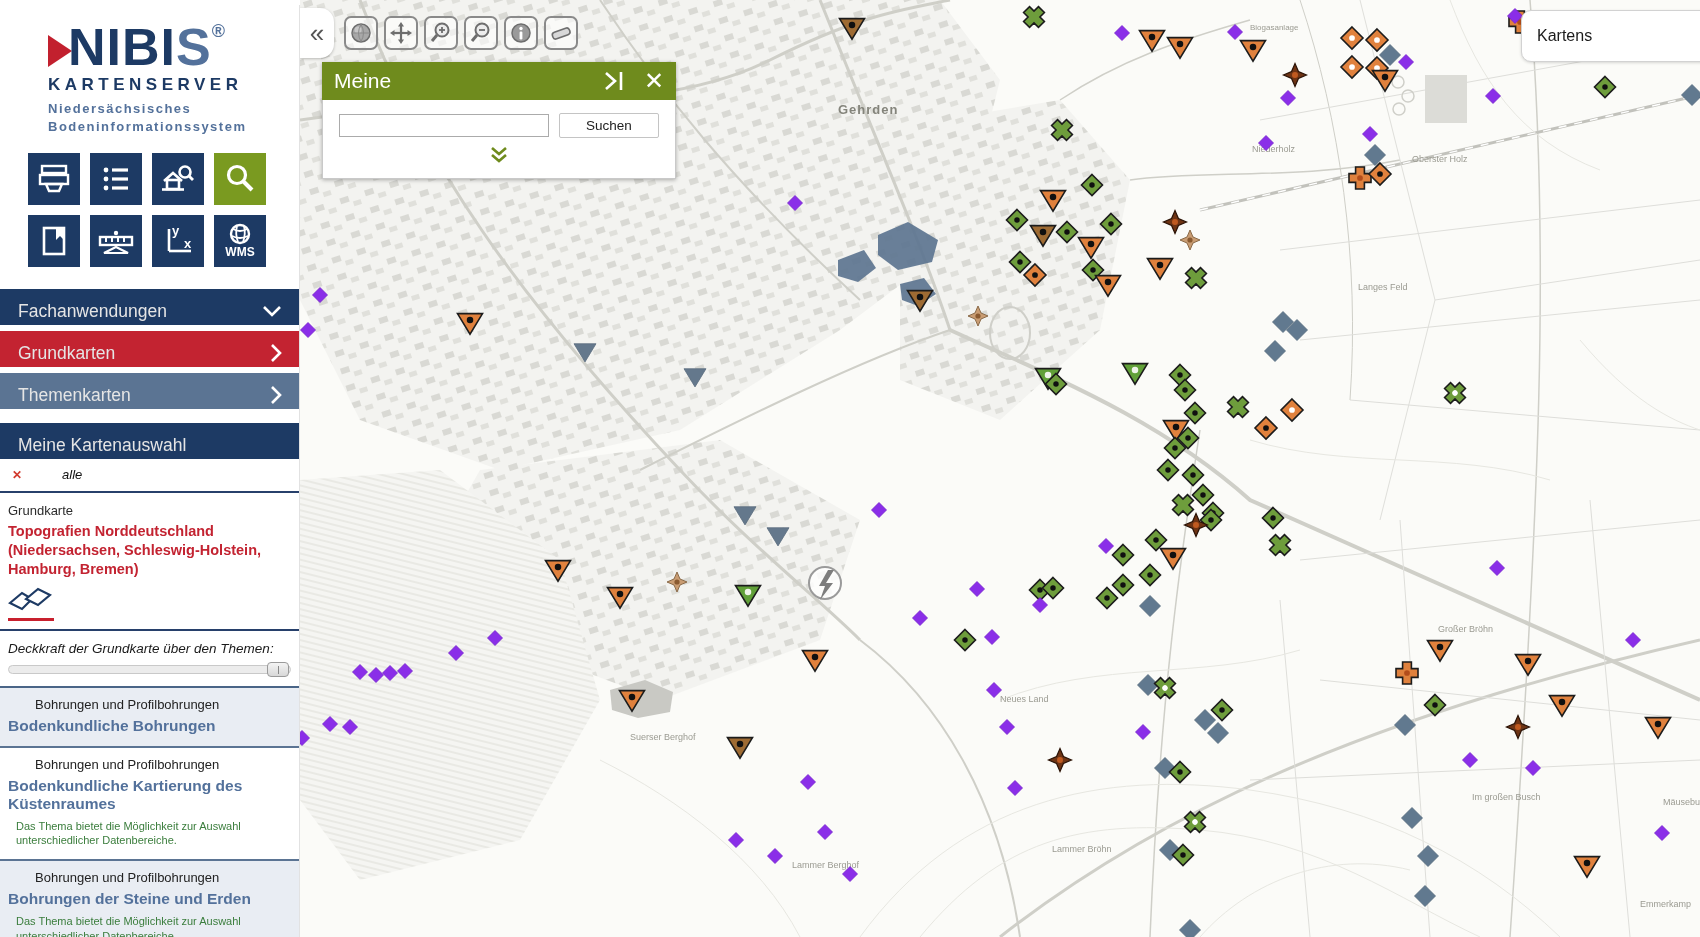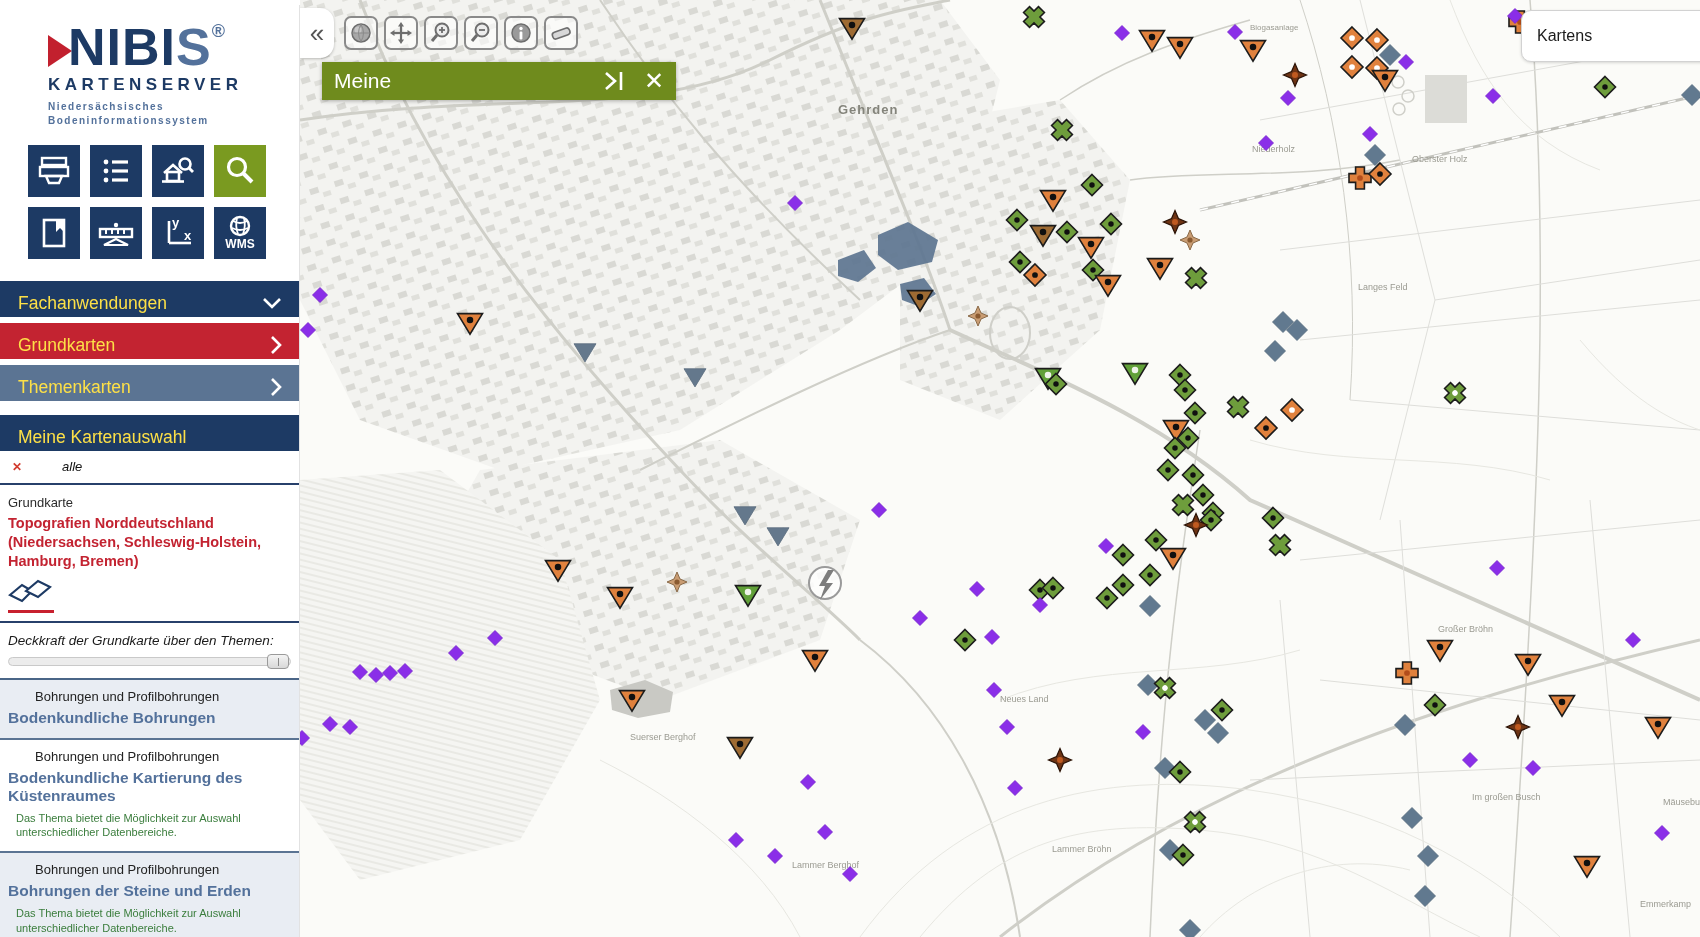--- a/index.html
+++ b/index.html
@@ -13,33 +13,33 @@
   .logo-block { padding:16px 0 0 48px; }
   .logo-row { display:flex; align-items:flex-start; }
   .logo-wedge { width:0; height:0; margin-top:14px;
     border-top:16px solid transparent; border-bottom:16px solid transparent;
     border-left:24px solid #c2202e; }
   .logo-text { font-size:52px; font-weight:bold; color:#1d3a64; letter-spacing:1px;
     line-height:1; margin-left:-4px; }
   .logo-text .lastchar { color:#53719b; }
   .logo-reg { font-size:18px; color:#53719b; vertical-align:28px; font-weight:bold; }
   .logo-sub { font-size:17px; font-weight:bold; color:#1d3a64; letter-spacing:4.5px; margin-top:2px; }
-  .logo-tag { font-size:10px; font-weight:bold; color:#53719b; letter-spacing:1.5px; line-height:1.35; margin-top:5px; }
+  .logo-tag { font-size:13px; font-weight:bold; color:#53719b; letter-spacing:1.5px; line-height:1.35; margin-top:5px; }
 
   .tile-grid { margin:18px 0 0 28px; width:250px; }
   .tile-row { display:flex; margin-bottom:10px; }
   .tile { width:52px; height:52px; background:#1d3a64; margin-right:10px;
     display:flex; align-items:center; justify-content:center; cursor:pointer; }
   .tile.green { background:#7a9a20; }
   .tile svg { display:block; }
   .tile .axlbl { fill:#fff; font-size:13px; font-weight:bold; font-family:"Liberation Sans",sans-serif; }
 
   .menu { margin-top:22px; }
   .menu-item { height:36px; display:flex; align-items:center; justify-content:space-between;
-    padding:8px 16px 0 18px; color:#fde047; font-size:17.5px; margin-bottom:6px; cursor:pointer; }
+    padding:8px 16px 0 18px; color:#e5e5e5; font-size:17.5px; margin-bottom:6px; cursor:pointer; }
   .menu-item.navy { background:#1d3a64; }
   .menu-item.red { background:#c32331; }
   .menu-item.slate { background:#5b7493; }
   .menu-item.header { margin-top:14px; margin-bottom:0; }
 
   .alle-row { display:flex; align-items:center; padding:8px 12px 9px 12px;
     border-bottom:2px solid #27406b; cursor:pointer; }
   .alle-x { color:#d23b2f; font-weight:bold; font-size:12px; margin-right:5px; }
   .alle-label { font-style:italic; font-weight:normal; font-size:13px; color:#111;margin-left:35px; }
 
@@ -945,18 +945,30 @@
     <div class="search-header">
       <span class="search-title">Meine</span>
       <span class="search-dock">
         <svg width="26" height="24" viewBox="0 0 26 24">
           <path d="M4 4 L13 12 L4 20" fill="none" stroke="#fff" stroke-width="2.6"></path>
           <line x1="19" y1="3" x2="19" y2="21" stroke="#fff" stroke-width="2.6"></line>
         </svg>
       </span>
       <span class="search-close">✕</span>
     </div>
+    <div class="search-body">
+      <div class="search-row">
+        <input class="search-input" type="text" value="" style="">
+        <button class="search-btn">Suchen</button>
+      </div>
+      <div class="search-expand">
+        <svg width="30" height="18" viewBox="0 0 30 18">
+          <path d="M8 2 L15 8 L22 2" fill="none" stroke="#6f8b1d" stroke-width="2.6"></path>
+          <path d="M8 9 L15 15 L22 9" fill="none" stroke="#6f8b1d" stroke-width="2.6"></path>
+        </svg>
+      </div>
+    </div>
   </div>
 
   <div class="topright-box">
     <span>Kartens</span>
   </div>
 </div>
 
 </body></html>

